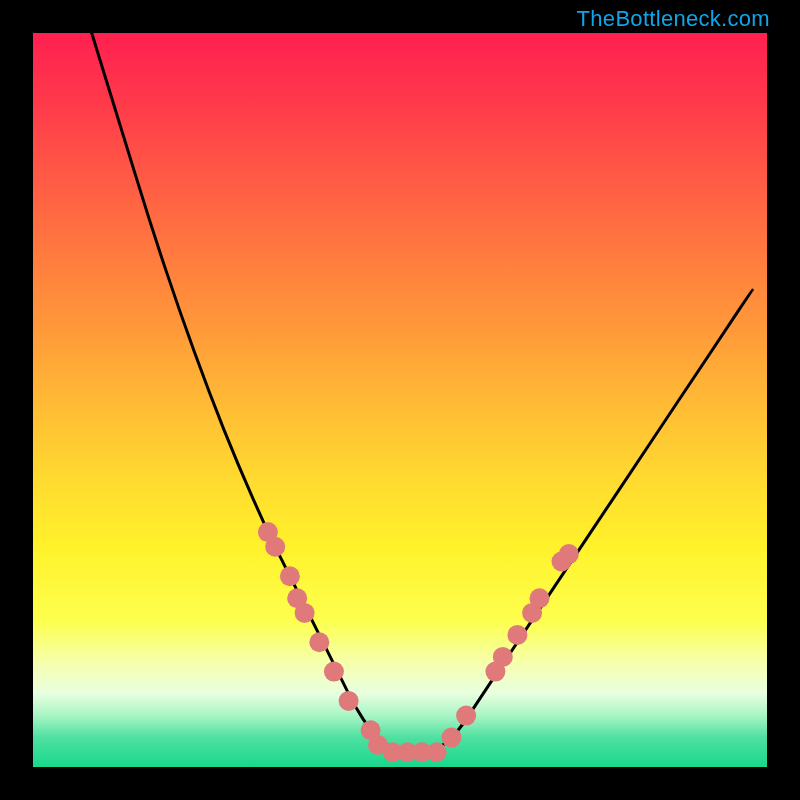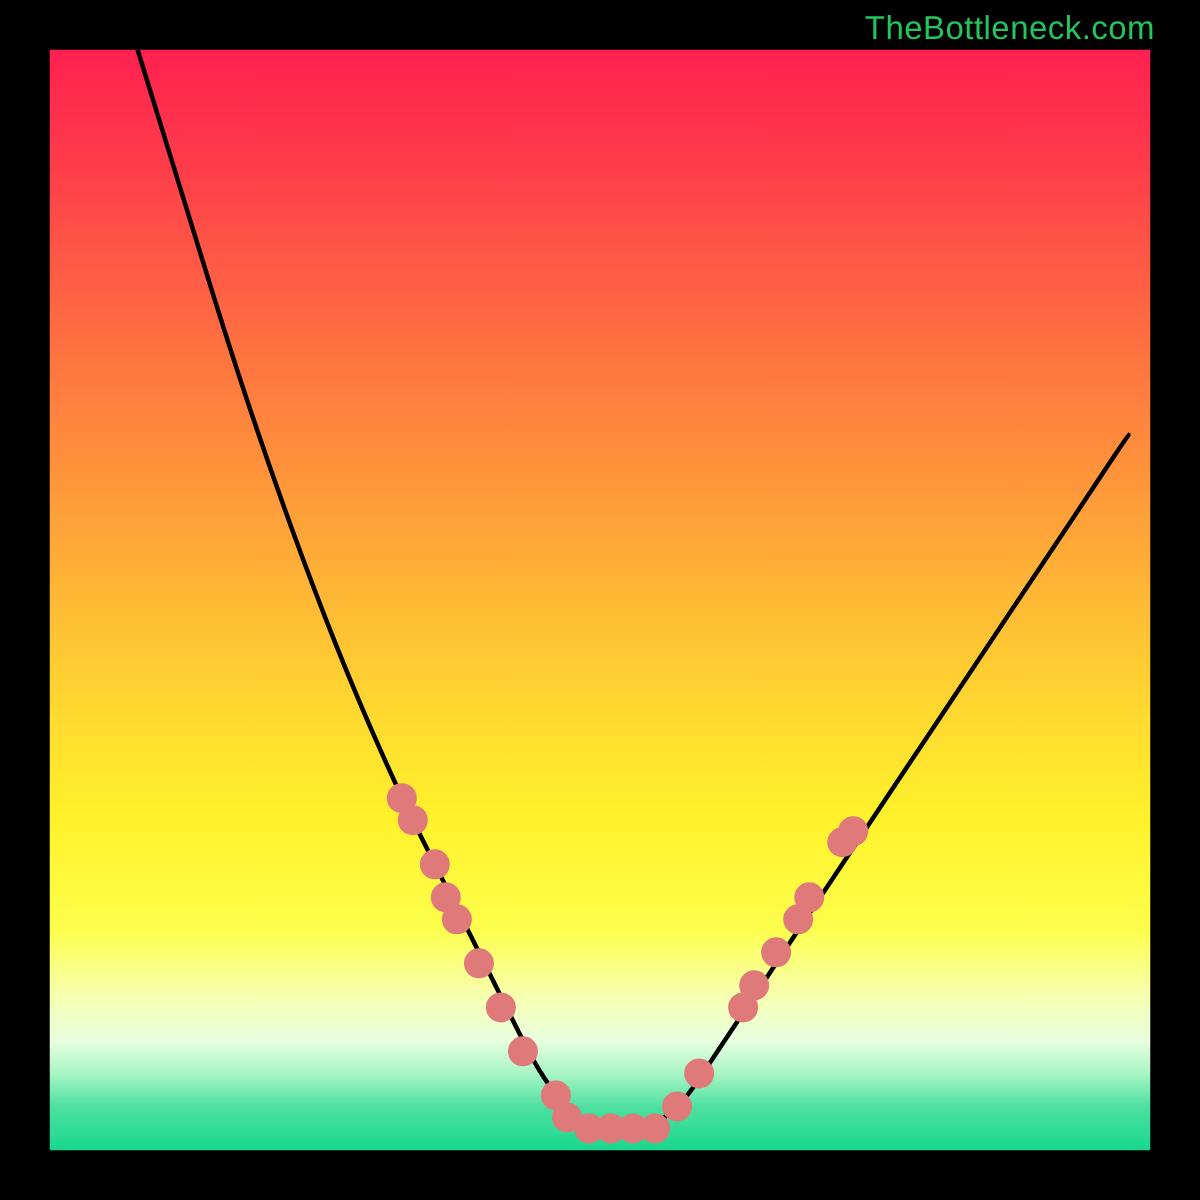--- a/index.html
+++ b/index.html
@@ -41,21 +41,21 @@
     );
   }
   svg.curve {
     position: absolute;
     inset: 0;
   }
   .attrib {
     position: absolute;
     top: 6px;
     right: 30px;
-    color: #22c55e;
+    color: #0ea5e9;
     font-size: 22px;
     letter-spacing: 0.3px;
   }
 </style>
 </head>
 <body>
 
 <div class="frame">
   <div class="gradient"></div>
   <svg class="curve" viewBox="0 0 734 734" preserveAspectRatio="none">

